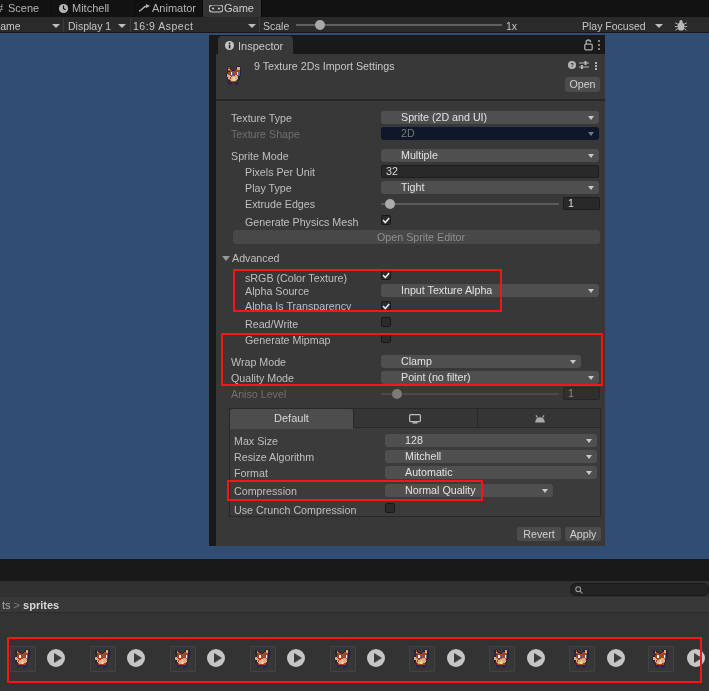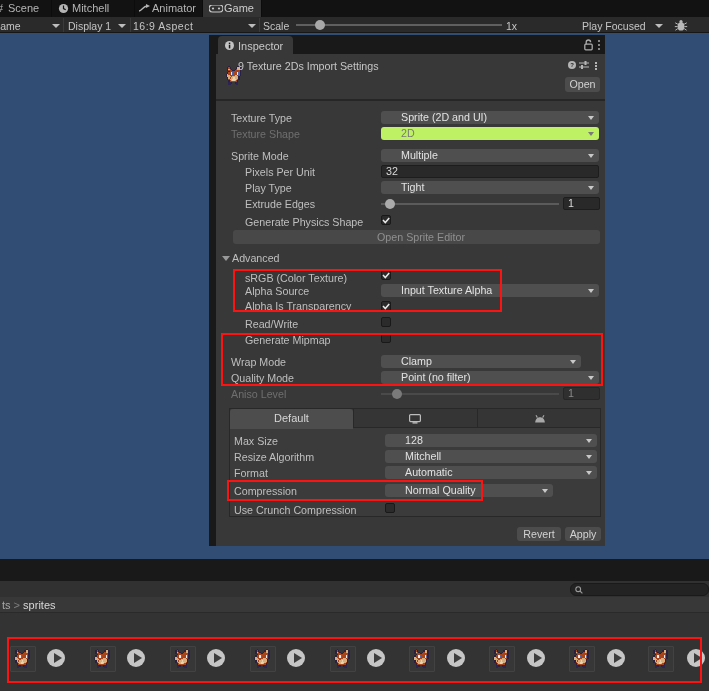--- a/index.html
+++ b/index.html
@@ -16,21 +16,21 @@
  background:#314d74}
 #inspector{position:absolute;left:209px;top:35px;width:396px;height:511px;background:#383838}
 #insph{position:absolute;left:0;top:0;width:396px;height:19px;background:#191919}
 #insetab{position:absolute;left:9px;top:1px;width:75px;height:18px;background:#383838;
  border-radius:4px 4px 0 0}
 #leftedge{position:absolute;left:0;top:0;width:7px;height:511px;background:#191919}
 .lab{position:absolute;font-size:10.7px;color:#bfbfbf;line-height:13px;height:13px;white-space:nowrap}
 .dlab{position:absolute;font-size:10.7px;color:#6f6f6f;line-height:13px;height:13px;white-space:nowrap}
 .dd{position:absolute;height:13px;background:#4f4f4f;border-radius:3px;font-size:10.7px;
  color:#e2e2e2;line-height:13px;padding-left:20px;white-space:nowrap}
-.dd.dis{background:#bef264;color:#7a7a7a}
+.dd.dis{background:#0f172a;color:#7a7a7a}
 .arr{position:absolute;right:5px;top:5px;width:0;height:0;border-left:3.5px solid transparent;
  border-right:3.5px solid transparent;border-top:4px solid #c8c8c8}
 .dd.dis .arr{border-top-color:#7a7a7a}
 .tf{position:absolute;height:13px;background:#292929;border:1px solid #1d1d1d;border-radius:2px;
  font-size:10.7px;color:#dadada;line-height:11px;padding-left:4px}
 .cb{position:absolute;width:10px;height:10px;background:#2b2b2b;border:1px solid #191919;
  border-radius:2px}
 .cb svg{display:block;margin:-1px 0 0 -1px}
 .btn{position:absolute;background:#4c4c4c;border-radius:3px;font-size:10.7px;color:#d2d2d2;
  text-align:center}
@@ -194,21 +194,21 @@
 <svg class="abs" style="left:374px;top:4px" width="12" height="12" viewBox="0 0 12 12">
       <path d="M3.2 5.2V3.2a2.2 2.2 0 0 1 4.4 0" fill="none" stroke="#aaaaaa" stroke-width="1.3"></path>
       <rect x="1.8" y="5.2" width="7.4" height="5.6" rx="1" fill="none" stroke="#aaaaaa" stroke-width="1.3"></rect>
     </svg>
 <div class="abs" style="left:389px;top:5px;width:2px;height:2px;border-radius:50%;background:#aaa;box-shadow:0 4px #aaa,0 8px #aaa"></div>
 <div class="abs" style="left:17px;top:31px;width:16px;height:19px">
       <svg width="16" height="19" viewBox="0 0 13 15" preserveAspectRatio="none" style="shape-rendering:crispEdges;display:block">
         <use href="#fox"></use>
       </svg>
     </div>
-<div class="lab" style="left:29px;top:25px;color:#c6c6c6">9 Texture 2Ds Import Settings</div>
+<div class="lab" style="left:45px;top:25px;color:#c6c6c6">9 Texture 2Ds Import Settings</div>
 <svg class="abs" style="left:359px;top:26px" width="8" height="8" viewBox="0 0 8 8">
       <circle cx="4" cy="4" r="4" fill="#b5b5b5"></circle>
       <text x="4" y="6.2" font-size="6" font-weight="bold" fill="#262626" text-anchor="middle" font-family="Liberation Sans">?</text>
     </svg>
 <svg class="abs" style="left:370px;top:26px" width="10" height="8" viewBox="0 0 10 8">
       <g stroke="#b5b5b5" stroke-width="1.2">
         <path d="M0 2h10M0 6h10"></path>
       </g>
       <rect x="5.5" y="0" width="2" height="4" fill="#b5b5b5"></rect>
       <rect x="2" y="4" width="2" height="4" fill="#b5b5b5"></rect>
@@ -223,21 +223,21 @@
 <div class="lab" style="left:22px;top:115px">Sprite Mode</div>
 <div class="dd" style="left:172px;top:114px;width:218px">Multiple<span class="arr"></span></div>
 <div class="lab" style="left:36px;top:131px">Pixels Per Unit</div>
 <div class="tf" style="left:172px;top:130px;width:218px">32</div>
 <div class="lab" style="left:36px;top:147px">Play Type</div>
 <div class="dd" style="left:172px;top:146px;width:218px">Tight<span class="arr"></span></div>
 <div class="lab" style="left:36px;top:163px">Extrude Edges</div>
 <div class="abs" style="left:172px;top:168px;width:178px;height:2px;background:#5b5b5b"></div>
 <div class="abs" style="left:176px;top:164px;width:10px;height:10px;border-radius:50%;background:#ababab"></div>
 <div class="tf" style="left:354px;top:162px;width:37px">1</div>
-<div class="lab" style="left:36px;top:181px">Generate Physics Shape</div>
+<div class="lab" style="left:36px;top:181px">Generate Physics Mesh</div>
 <div class="cb" style="left:172px;top:180px">
       <svg width="10" height="10">
         <path d="M2 5l2.3 2.6L8.2 3" stroke="#e8e8e8" stroke-width="1.5" fill="none"></path>
       </svg>
     </div>
 <div class="btn" style="left:24px;top:195px;width:367px;height:14px;line-height:14px;background:#484848;color:#8f8f8f;text-indent:9px">Open Sprite Editor</div>
 <div class="abs" style="left:13px;top:221px;width:0;height:0;border-left:4px solid transparent;border-right:4px solid transparent;border-top:5px solid #999"></div>
 <div class="lab" style="left:23px;top:217px">Advanced</div>
 <div class="lab" style="left:36px;top:237px">sRGB (Color Texture)</div>
 <div class="cb" style="left:172px;top:235px">
@@ -293,21 +293,21 @@
 </div>
 <div id="proj">
 <div class="abs" style="left:0;top:0;width:709px;height:22px;background:#191919"></div>
 <div class="abs" style="left:0;top:22px;width:709px;height:16px;background:#313131"></div>
 <div class="abs" style="left:570px;top:24px;width:139px;height:13px;background:#232323;border:1px solid #1a1a1a;border-radius:6px"></div>
 <svg class="abs" style="left:575px;top:27px" width="8" height="8" viewBox="0 0 8 8">
       <circle cx="3.2" cy="3.2" r="2.4" fill="none" stroke="#9a9a9a" stroke-width="1.1"></circle>
       <path d="M5 5l2.4 2.4" stroke="#9a9a9a" stroke-width="1.1"></path>
     </svg>
 <div class="abs" style="left:0;top:38px;width:709px;height:16px;background:#383838;border-bottom:1px solid #2a2a2a"></div>
-<div class="abs" style="left:2px;top:40px;font-size:11px;color:#a8a8a8">ts<span style="color:#7f7f7f"> &gt; </span><span style="color:#d8d8d8;font-weight:normal">sprites</span></div>
+<div class="abs" style="left:2px;top:40px;font-size:11px;color:#a8a8a8">ts<span style="color:#7f7f7f"> &gt; </span><span style="color:#d8d8d8;font-weight:bold">sprites</span></div>
 <div class="tile" style="left:10px;top:87px">
       <div class="abs" style="left:3px;top:2px">
         <svg width="17" height="19" viewBox="0 0 13 15" preserveAspectRatio="none" style="shape-rendering:crispEdges;display:block">
           <use href="#fox"></use>
         </svg>
       </div>
     </div>
 <div class="tile" style="left:90px;top:87px">
       <div class="abs" style="left:3px;top:2px">
         <svg width="17" height="19" viewBox="0 0 13 15" preserveAspectRatio="none" style="shape-rendering:crispEdges;display:block">

